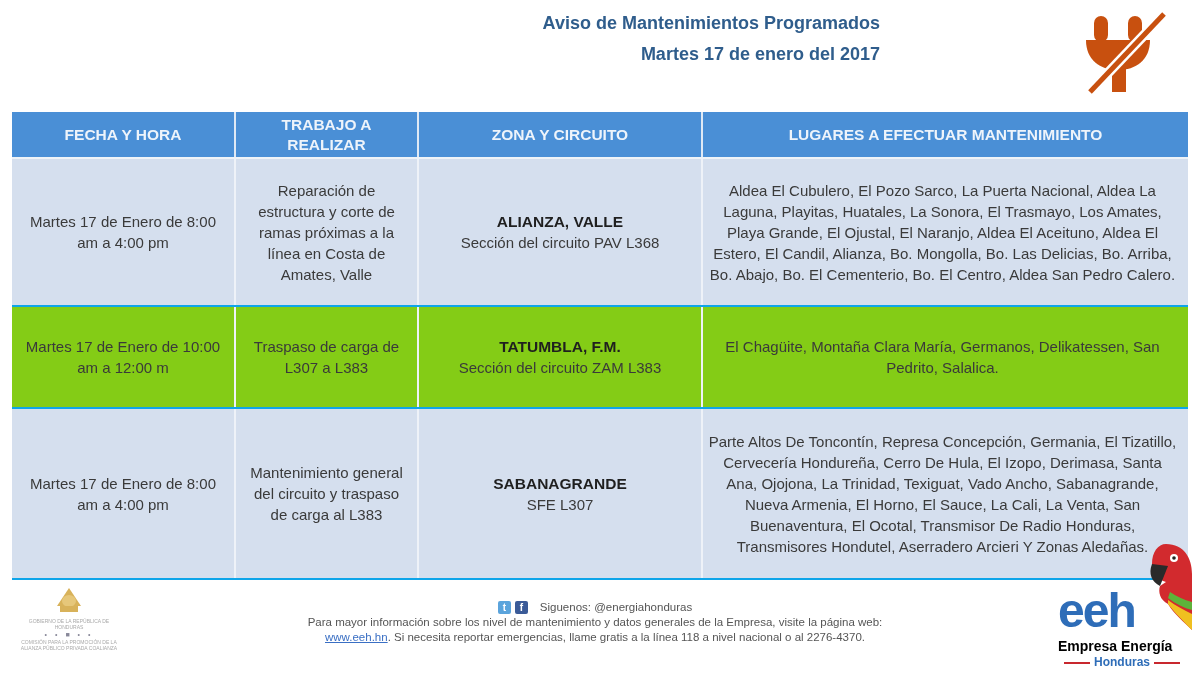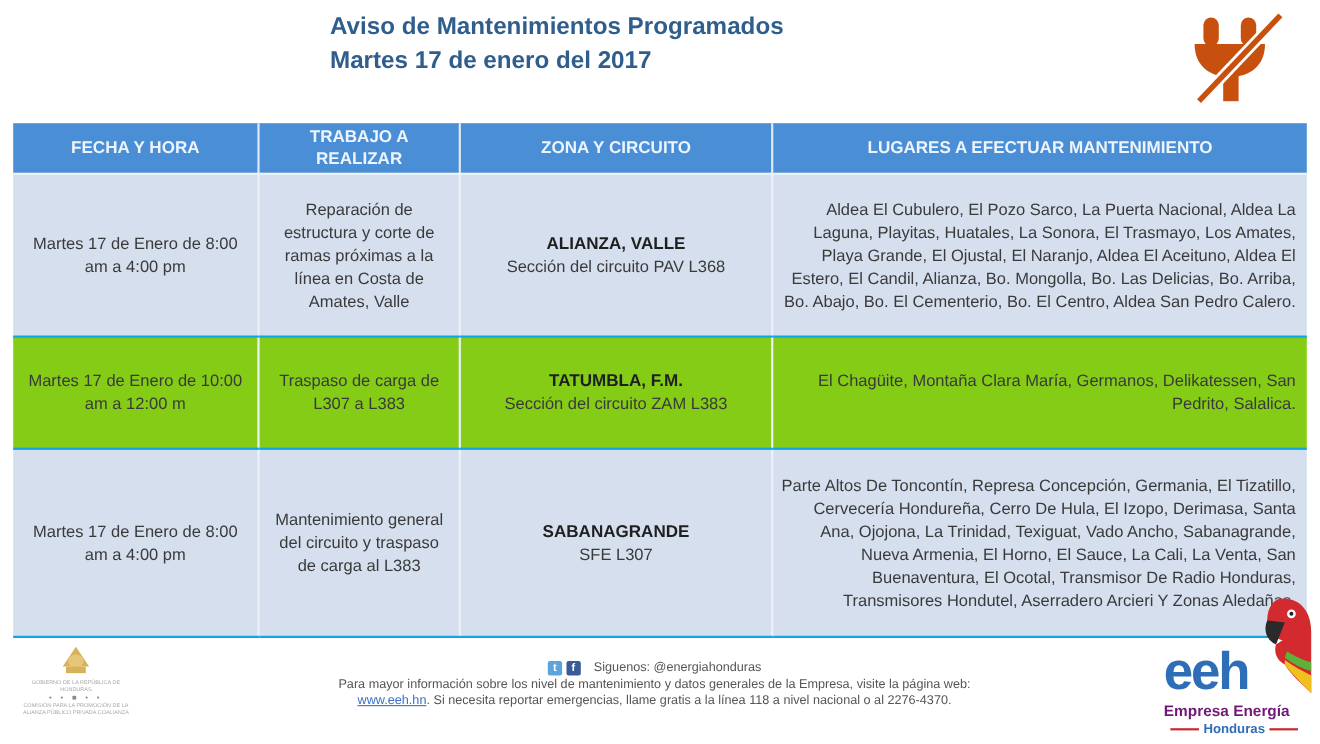--- a/index.html
+++ b/index.html
@@ -1,22 +1,22 @@
 <!DOCTYPE html>
 <html><head>
 <meta charset="utf-8">
 <style>
   html, body { margin:0; padding:0; }
   body {
     width:1200px; height:676px; background:#ffffff; position:relative; overflow:hidden;
     font-family: "Liberation Sans", sans-serif;
   }
   .title-block {
-    position:absolute; left:300px; top:8px; width:580px; text-align:left;
-    color:#2f5d8c; font-weight:bold; font-size:22px; line-height:31px;
+    position:absolute; left:300px; top:8px; width:580px; text-align:right;
+    color:#2f5d8c; font-weight:bold; font-size:18px; line-height:31px;
   }
   .title-block .line { display:block; }
   .unplug-icon { position:absolute; left:1082px; top:8px; width:90px; height:90px; }
 
   table.sched {
     position:absolute; left:12px; top:112px; width:1176px;
     border-collapse:collapse; table-layout:fixed;
   }
   table.sched col.c1 { width:223px; }
   table.sched col.c2 { width:183px; }
@@ -25,21 +25,21 @@
   table.sched th {
     background:#4a8fd6; color:#eef4fb; font-weight:bold; font-size:15.5px; line-height:20px;
     height:45px; padding:0 6px; text-align:center; vertical-align:middle;
     border-right:2px solid #dfe9f5; border-bottom:2px solid #eef3f8;
   }
   table.sched th:last-child { border-right:none; }
   table.sched td {
     color:#3a3a3a; font-size:15px; line-height:21px; text-align:center; vertical-align:middle;
     padding:4px 8px; border-right:2px solid #eef2f8; border-bottom:2px solid #0ea5e9;
   }
-  table.sched td:last-child { border-right:none; text-align:right; padding-left:4px; padding-right:10px;margin-top:22px; }
+  table.sched td:last-child { border-right:none; text-align:center; padding-left:4px; padding-right:10px;margin-top:22px; }
   tr.row-a td { background:#d5dfee; }
   tr.row-b td { background:#84cc16; }
   tr.r1 td { height:138px; }
   tr.r2 td { height:92px; }
   tr.r3 td { height:161px; }
   .zone-name { display:block; font-weight:bold; color:#1f1f1f; font-size:15.5px; }
   .zone-circuit { display:block; }
 
   .footer {
     position:absolute; left:290px; top:600px; width:610px; text-align:center;
@@ -54,21 +54,21 @@
   .fb-icon { background:#3b5b98; }
   .footer a { color:#3a6fc4; text-decoration:underline; }
 
   .gov-logo { position:absolute; left:14px; top:586px; width:110px; height:80px; text-align:center; color:#9a9a9a; }
   .gov-emblem { display:block; margin:0 auto; width:34px; height:32px; }
   .gov-text { font-size:5px; line-height:6px; display:block; color:#aaa; }
   .gov-dots { font-size:7px; letter-spacing:3px; color:#889; display:block; line-height:9px; }
 
   .eeh-logo { position:absolute; left:1050px; top:540px; width:150px; height:136px; }
   .eeh-word { position:absolute; left:8px; top:46px; font-size:48px; font-weight:bold; color:#2e6db8; letter-spacing:-2px; line-height:50px; }
-  .eeh-sub1 { position:absolute; left:8px; top:98px; font-size:14px; font-weight:bold; color:#701a75; white-space:nowrap; }
+  .eeh-sub1 { position:absolute; left:8px; top:98px; font-size:14px; font-weight:bold; color:#000000; white-space:nowrap; }
   .eeh-sub2 { position:absolute; left:4px; top:115px; width:136px; font-size:12px; font-weight:bold; color:#2e6db8; text-align:center; }
   .eeh-sub2::before, .eeh-sub2::after { content:""; display:inline-block; width:26px; height:2px; background:#c8282e; vertical-align:middle; margin:0 4px; }
   .parrot { position:absolute; left:88px; top:2px; width:56px; height:92px; }
 </style>
 </head>
 <body>
 
 <div class="title-block">
   <span class="line">Aviso de Mantenimientos Programados</span>
   <span class="line">Martes 17 de enero del 2017</span>

